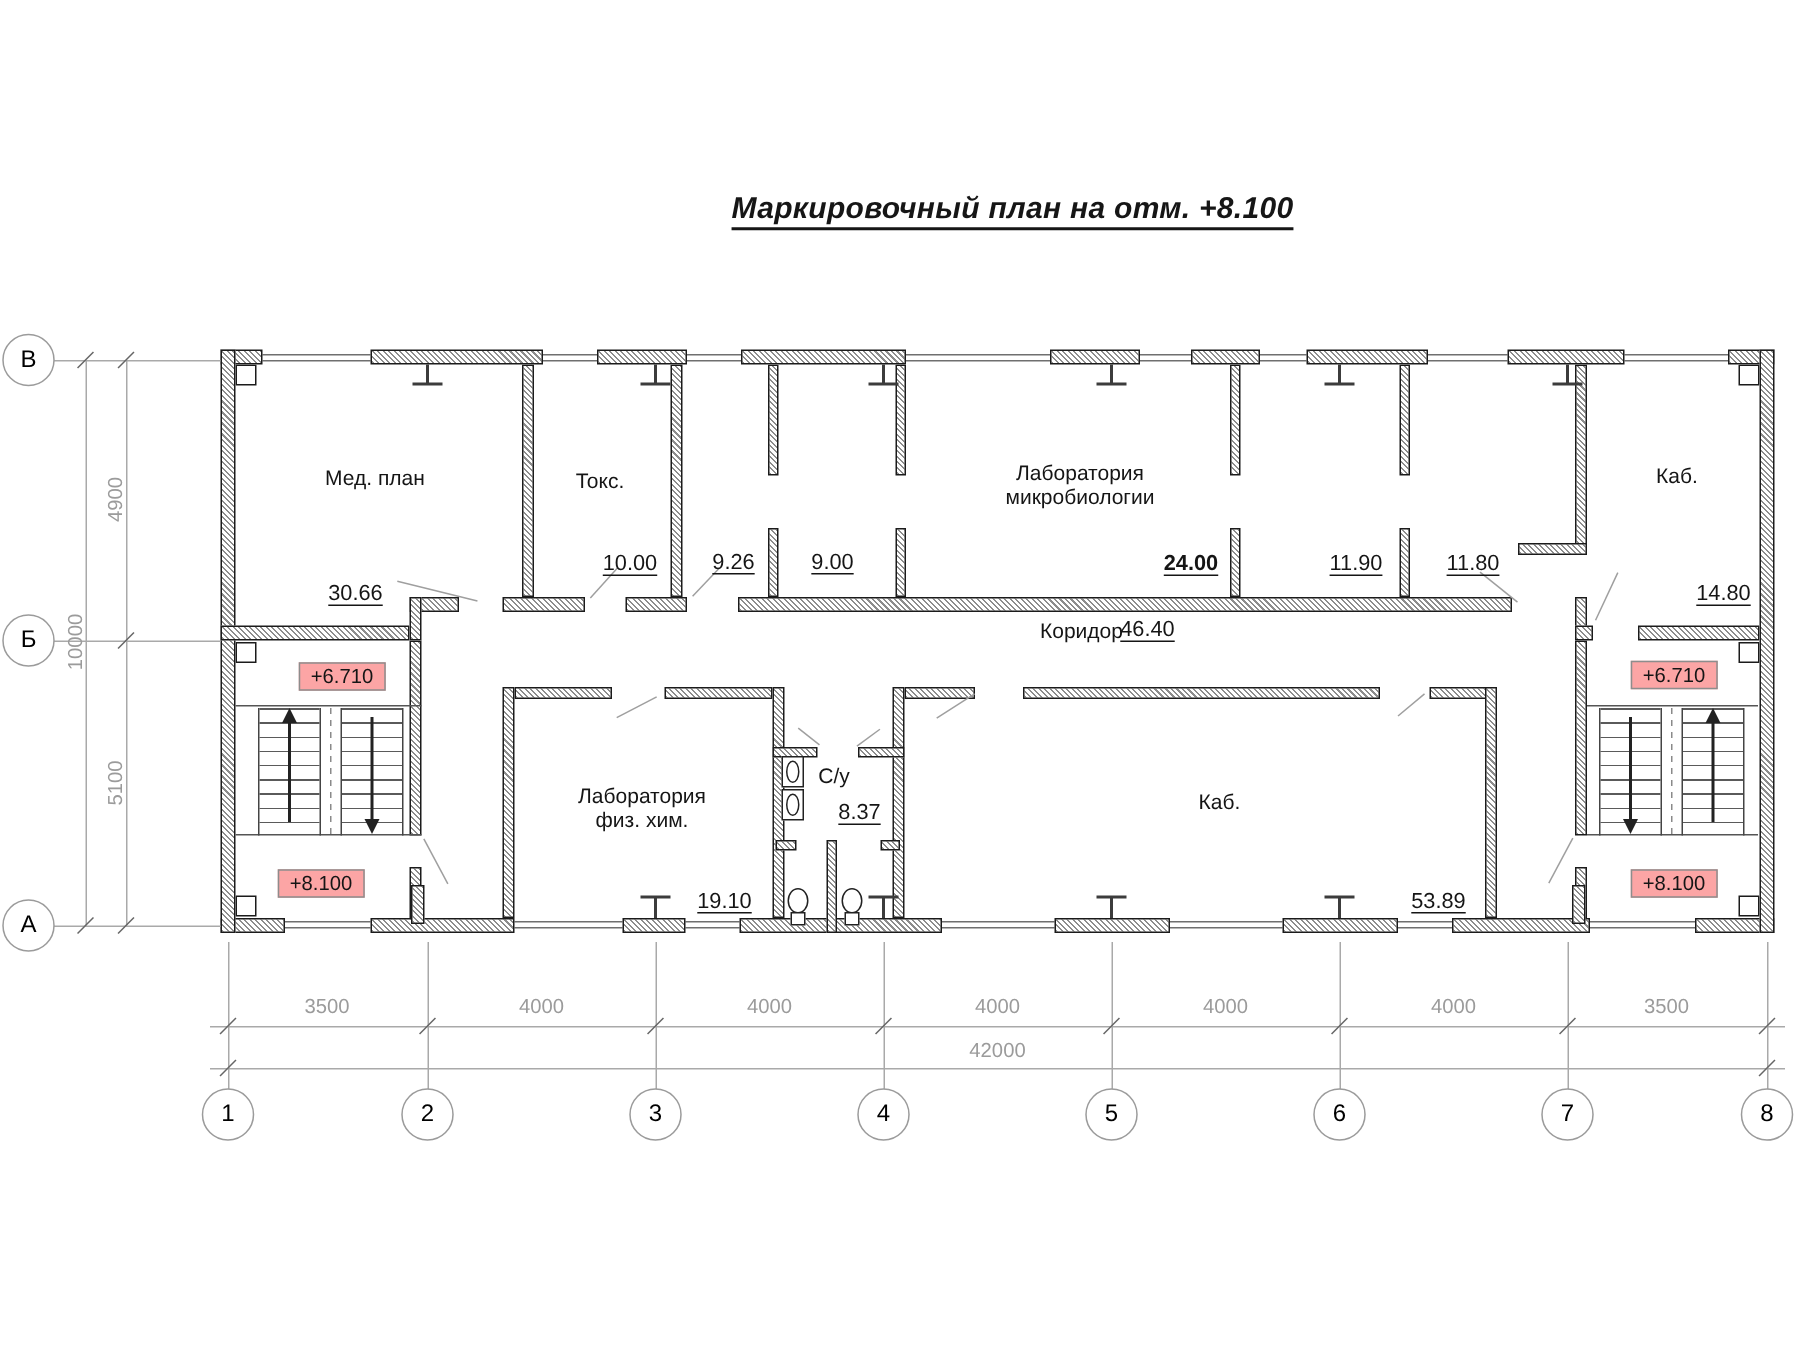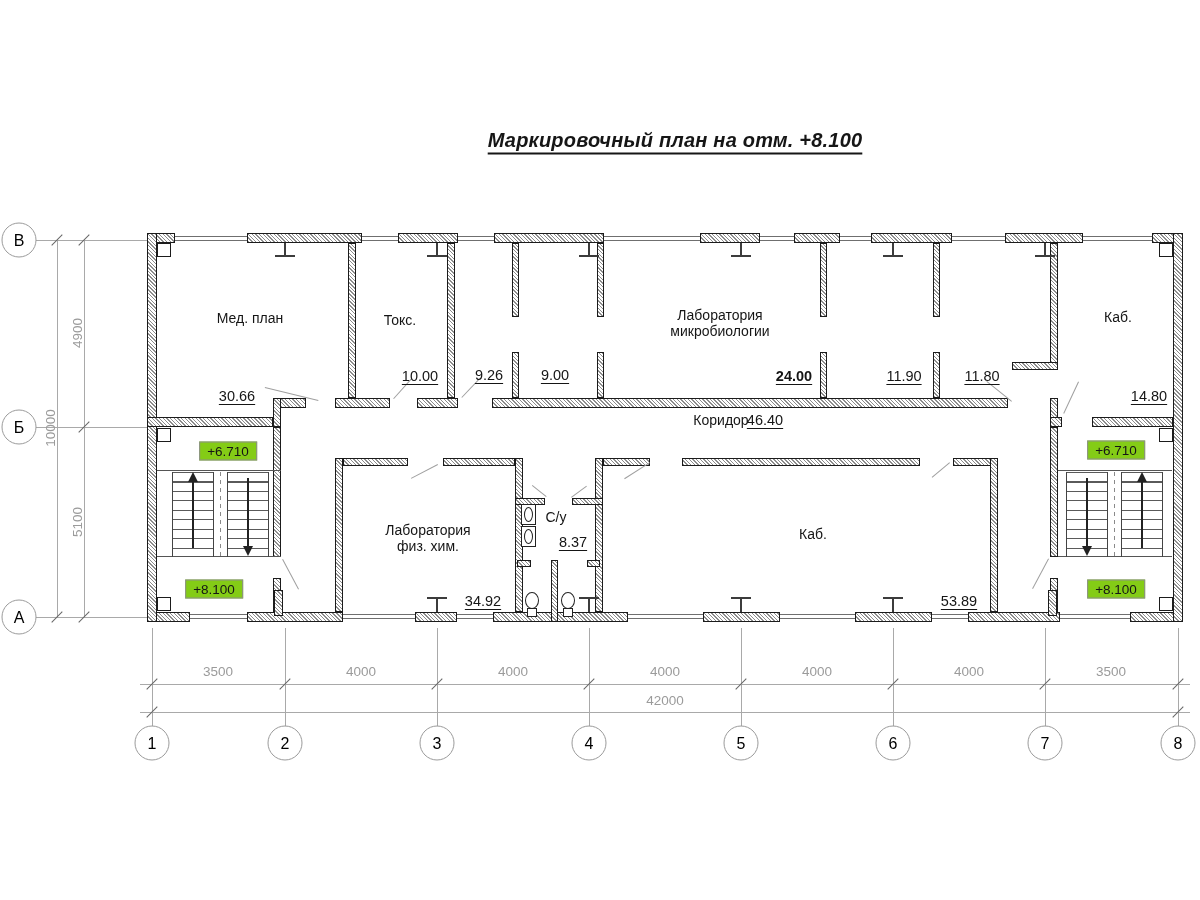--- a/index.html
+++ b/index.html
@@ -10,21 +10,21 @@
   .sq{position:absolute;box-sizing:border-box;width:14px;height:14px;background:#fff;border:1px solid #1b1b1b;}
   .thin{position:absolute;background:#555;}
   .gline{position:absolute;background:#a9a9a9;}
   .wline{position:absolute;background:#6f6f6f;}
   .leader{position:absolute;height:1px;background:#9f9f9f;transform-origin:0 0;}
   .tick{position:absolute;width:15px;height:1px;background:#666;transform:translate(-50%,-50%) rotate(-45deg);}
   .lbl{position:absolute;transform:translate(-50%,-50%);white-space:nowrap;color:#151515;
        font-size:14px;text-align:center;}
   .area{font-size:14.5px;text-decoration:underline;text-underline-offset:3px;}
   .lvl{position:absolute;transform:translate(-50%,-50%);white-space:nowrap;color:#151515;font-size:13.5px;
-       background:#84cc16;border:1px solid #8d8d8d;padding:1px 7px;}
+       background:#fca5a5;border:1px solid #8d8d8d;padding:1px 7px;}
   .dim{position:absolute;transform:translate(-50%,-50%);color:#9b9b9b;font-size:13.5px;white-space:nowrap;}
   .dimv{position:absolute;transform:translate(-50%,-50%) rotate(-90deg);color:#9b9b9b;font-size:13.5px;white-space:nowrap;}
   .circ{position:absolute;width:33px;height:33px;border-radius:50%;border:1px solid #9b9b9b;background:#fff;
         display:flex;align-items:center;justify-content:center;font-size:16px;color:#000;
         transform:translate(-50%,-50%);}
   .title{position:absolute;transform:translate(-50%,-50%);font-size:20px;font-style:italic;font-weight:bold;
          color:#161616;text-decoration:underline;text-underline-offset:6px;letter-spacing:.2px;}
   .treads{position:absolute;box-sizing:border-box;border-left:1px solid #444;border-right:1px solid #444;
           background:repeating-linear-gradient(to bottom,#5a5a5a 0,#5a5a5a 1px,rgba(0,0,0,0) 1px,rgba(0,0,0,0) 9.5px);}
   .dash{position:absolute;width:1px;background:repeating-linear-gradient(to bottom,#8a8a8a 0,#8a8a8a 4px,rgba(0,0,0,0) 4px,rgba(0,0,0,0) 8px);}
@@ -205,21 +205,21 @@
   <div class="lbl" style="left:720px;top:331px;">микробиологии</div>
   <div class="lbl area" style="left:794px;top:376px;font-weight:bold;">24.00</div>
   <div class="lbl area" style="left:904px;top:376px;">11.90</div>
   <div class="lbl area" style="left:982px;top:376px;">11.80</div>
   <div class="lbl" style="left:1118px;top:317px;">Каб.</div>
   <div class="lbl area" style="left:1149px;top:396px;">14.80</div>
   <div class="lbl" style="left:721px;top:420px;">Коридор</div>
   <div class="lbl area" style="left:721px;top:420px;margin-left:44px;">46.40</div>
   <div class="lbl" style="left:428px;top:530px;">Лаборатория</div>
   <div class="lbl" style="left:428px;top:546px;">физ. хим.</div>
-  <div class="lbl area" style="left:483px;top:601px;">34.92</div>
+  <div class="lbl area" style="left:483px;top:601px;">19.10</div>
   <div class="lbl" style="left:556px;top:517px;">С/у</div>
   <div class="lbl area" style="left:573px;top:542px;">8.37</div>
   <div class="lbl" style="left:813px;top:534px;">Каб.</div>
   <div class="lbl area" style="left:959px;top:601px;">53.89</div>
 
   <div class="lvl" style="left:228px;top:451px;">+6.710</div>
   <div class="lvl" style="left:214px;top:589px;">+8.100</div>
   <div class="lvl" style="left:1116px;top:450px;">+6.710</div>
   <div class="lvl" style="left:1116px;top:589px;">+8.100</div>
 

